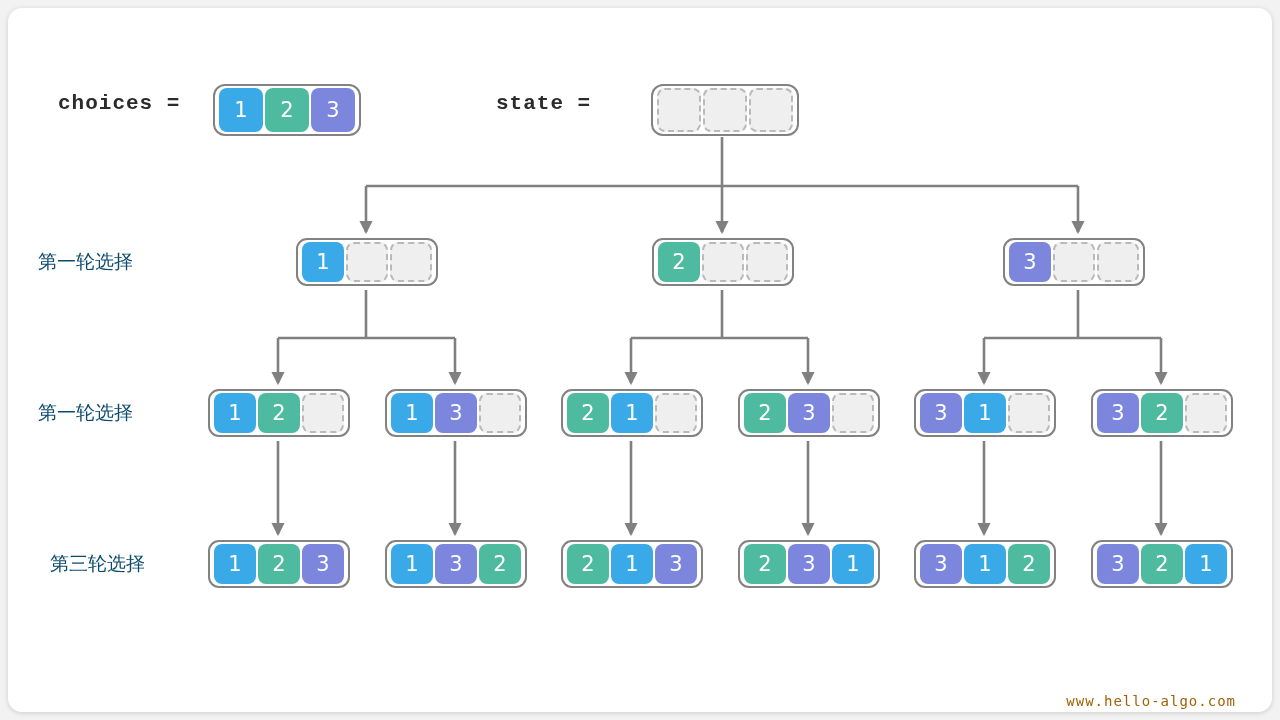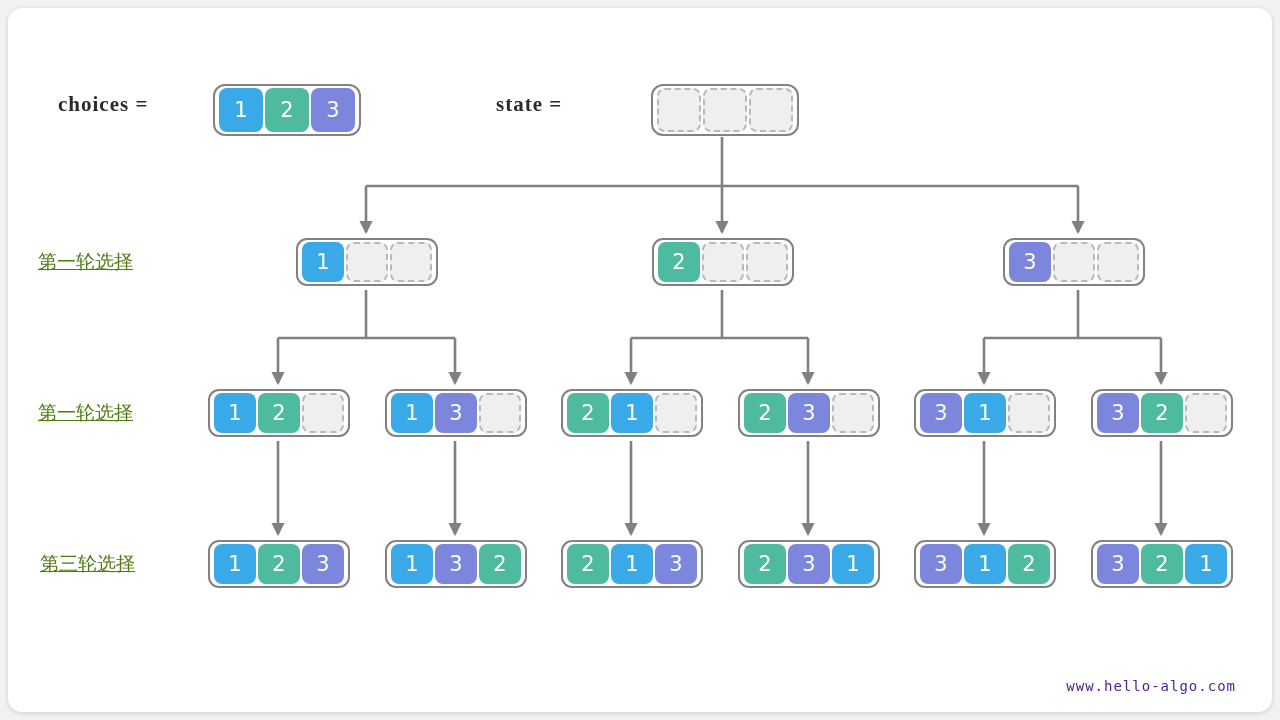--- a/index.html
+++ b/index.html
@@ -36,42 +36,41 @@
   #wires {
     position: absolute;
     left: 0; top: 0;
     width: 1280px;
     height: 720px;
     pointer-events: none;
   }
   
   .mono-label {
     position: absolute;
-    font-family: Liberation Serif, serif;
+    font-family: Liberation Mono, monospace;
     font-weight: 700;
     font-size: 21px;
     color: #2b2b2b;
     white-space: pre;
     letter-spacing: 1px;
   }
   .row-label {
     position: absolute;
     font-family: "DejaVu Sans", "Liberation Sans", sans-serif;
     font-size: 19px;
-    color: #4d7c0f;
+    color: #0c4a6e;
     white-space: pre;
-    text-decoration: underline;
   }
   #watermark {
     position: absolute;
     right: 44px;
-    bottom: 26px;
+    bottom: 11px;
     font-family: "DejaVu Sans Mono", "Liberation Mono", monospace;
     font-size: 14px;
-    color: #4c1d95;
+    color: #a16207;
     letter-spacing: 1px;
     white-space: pre;
   }
   
   .node {
     position: absolute;
     display: flex;
     align-items: center;
     box-sizing: border-box;
     border: 2.5px solid #828282;
@@ -168,21 +167,21 @@
 
     <div class="mono-label" style="left:496px; top:92px;">state =</div>
     <div class="node big" id="state-node" style="left:651px; top:84px;">
         <div class="cell empty"></div>
         <div class="cell empty"></div>
         <div class="cell empty"></div>
       </div>
 
     <div class="row-label" style="left:38px; top:249px;">第一轮选择</div>
     <div class="row-label" style="left:38px; top:400px;">第一轮选择</div>
-    <div class="row-label" style="left:40px; top:551px;">第三轮选择</div>
+    <div class="row-label" style="left:50px; top:551px;">第三轮选择</div>
 
     <div id="nodes-layer">
         <div class="node" style="left: 296px; top: 238px;">
           <div class="cell v1">1</div>
           <div class="cell empty"></div>
           <div class="cell empty"></div>
         </div>
         <div class="node" style="left: 652px; top: 238px;">
           <div class="cell v2">2</div>
           <div class="cell empty"></div>

